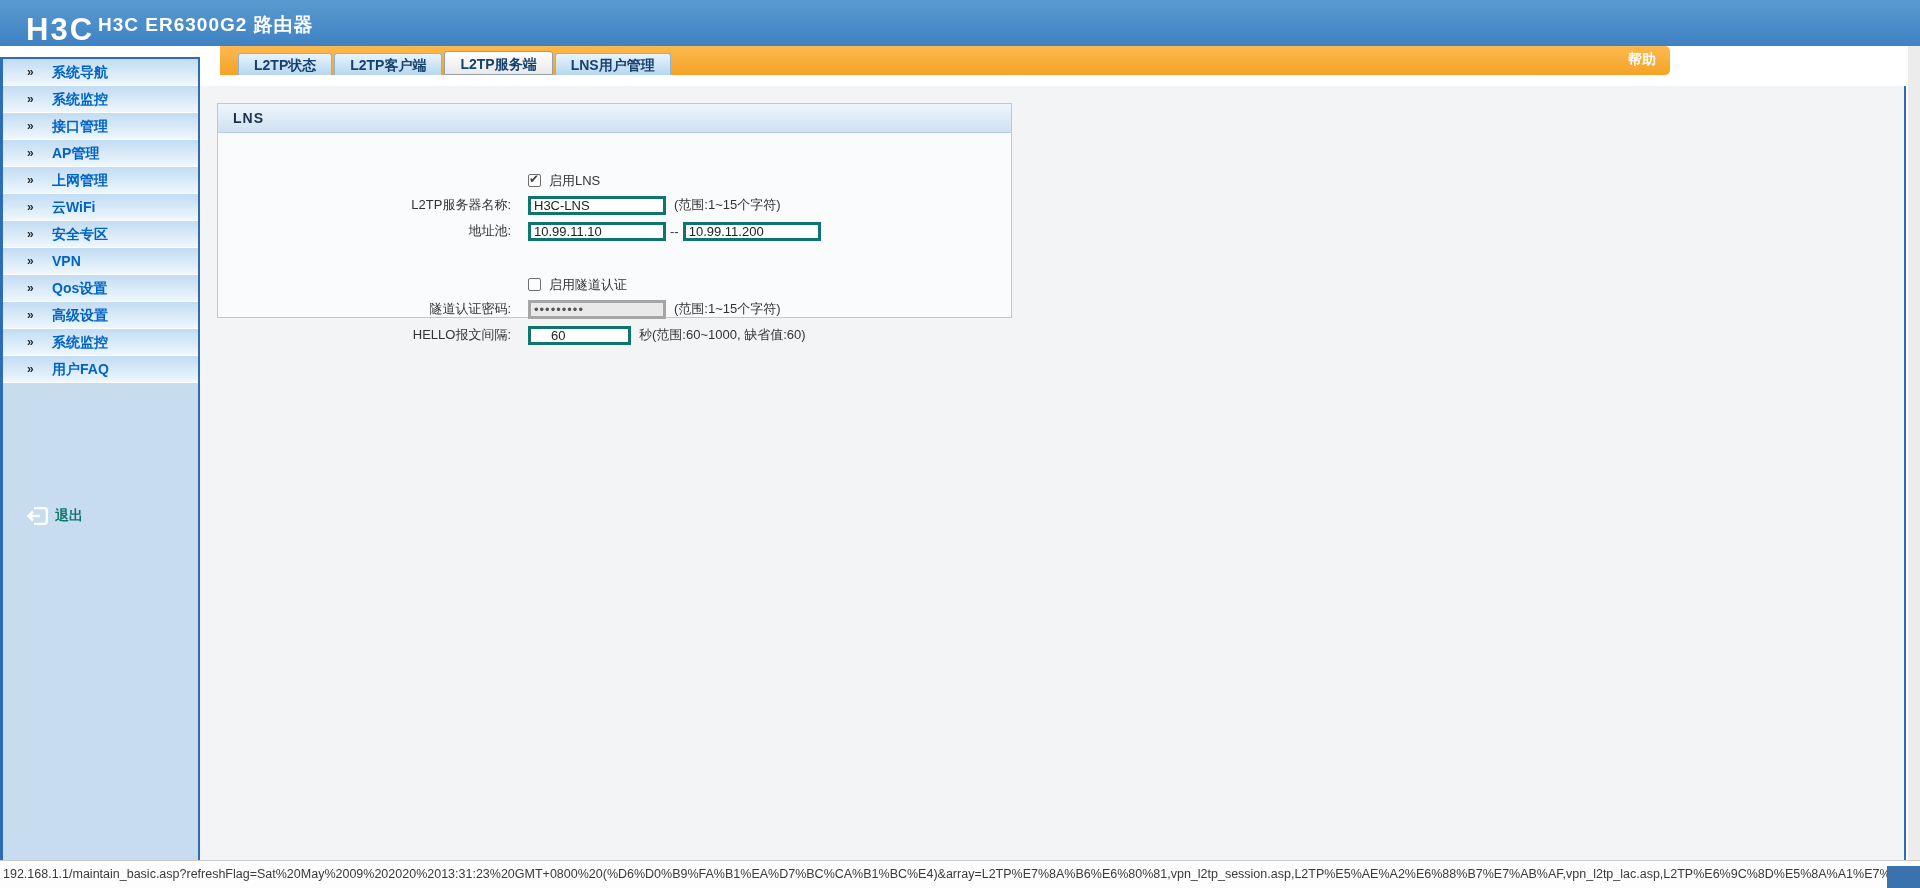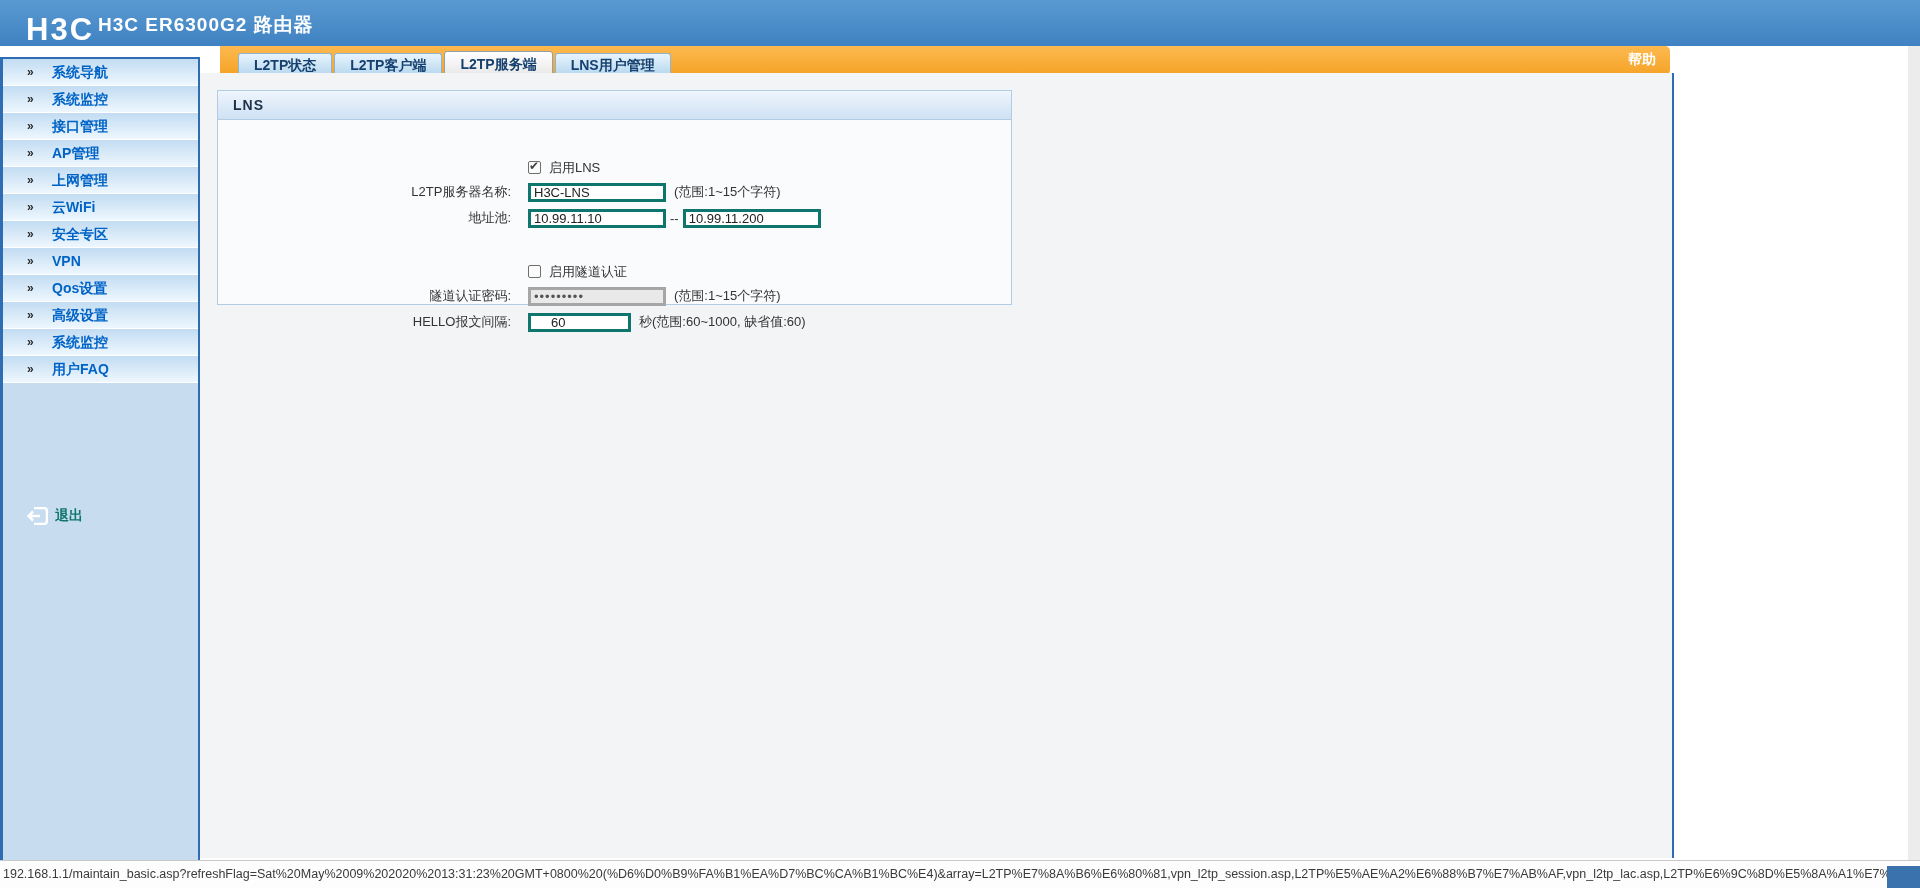--- a/index.html
+++ b/index.html
@@ -34,21 +34,21 @@
     border-right:2px solid #2e6db4; z-index:3; }
   .side-item { height:27px; line-height:26px; display:flex; align-items:center;
     background:linear-gradient(#c2dcf2,#eef7fe); border-bottom:1px solid #ffffff;
     cursor:pointer; }
   .menu-arrow { width:14px; margin-left:24px; color:#2b2b2b; font-size:12px; font-weight:bold; }
   .side-label { margin-left:11px; color:#0063c6; font-size:14px; font-weight:bold; }
   .logout { position:absolute; left:24px; top:448px; display:flex; align-items:center; cursor:pointer; }
   .logout-txt { margin-left:7px; color:#0f766e; font-size:14px; font-weight:bold; }
 
   
-  .content { position:absolute; left:200px; top:73px; width:1474px; height:785px;
+  .content { position:absolute; left:200px; top:86px; width:1706px; height:785px;
     background:#f3f4f5; border-right:2px solid #2e6db4; }
   .scroll-strip { position:absolute; right:0; top:46px; width:12px; height:814px; background:#ececec; }
 
   .panel { position:absolute; left:17px; top:17px; width:795px; height:215px;
     background:#fafbfc; border:1px solid #b3cce6; }
   .panel-header { height:29px; line-height:29px; padding-left:15px;
     background:linear-gradient(#eef5fd,#cfe1f3); border-bottom:1px solid #b3cce6;
     color:#1e2f49; font-size:14px; font-weight:bold; letter-spacing:1px; }
   .form { padding-top:7px; }
   .row { display:flex; align-items:center; height:26px; }

